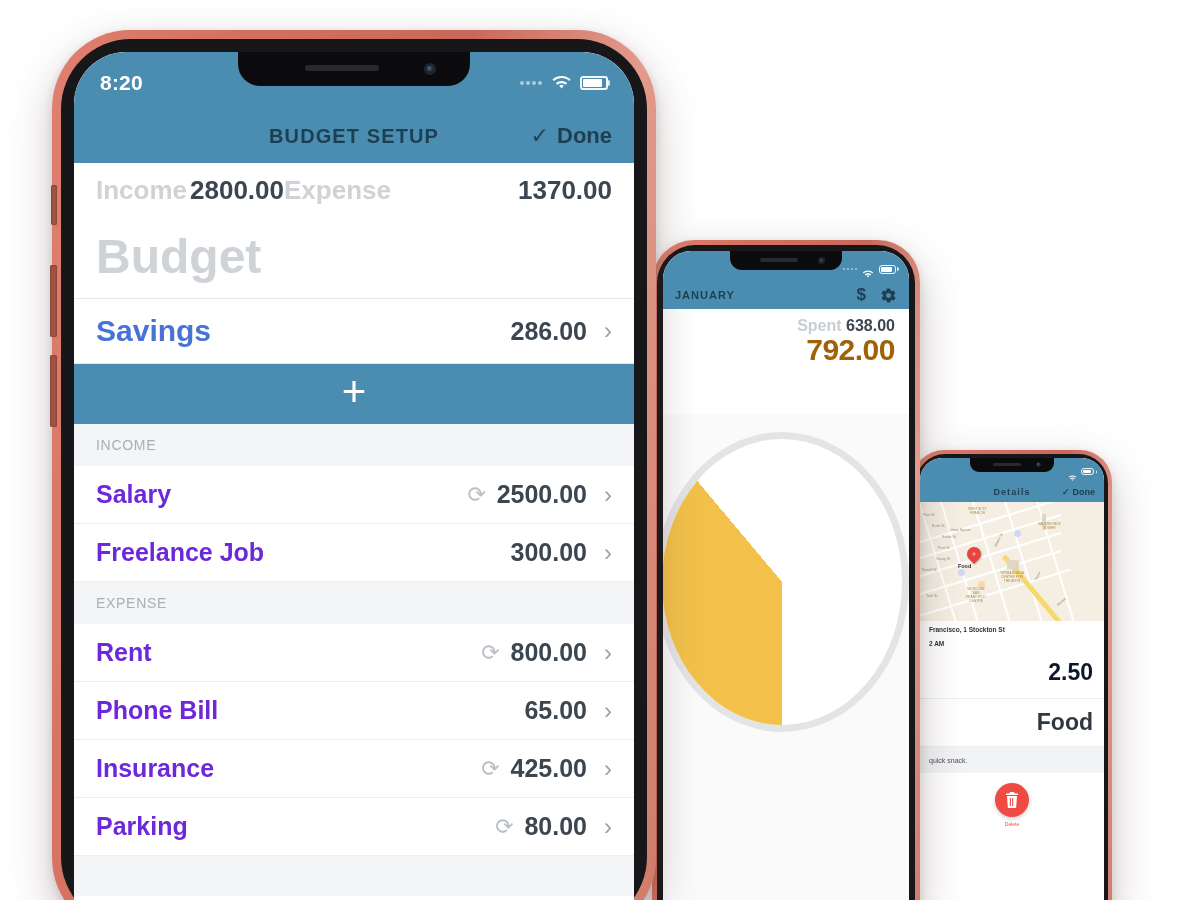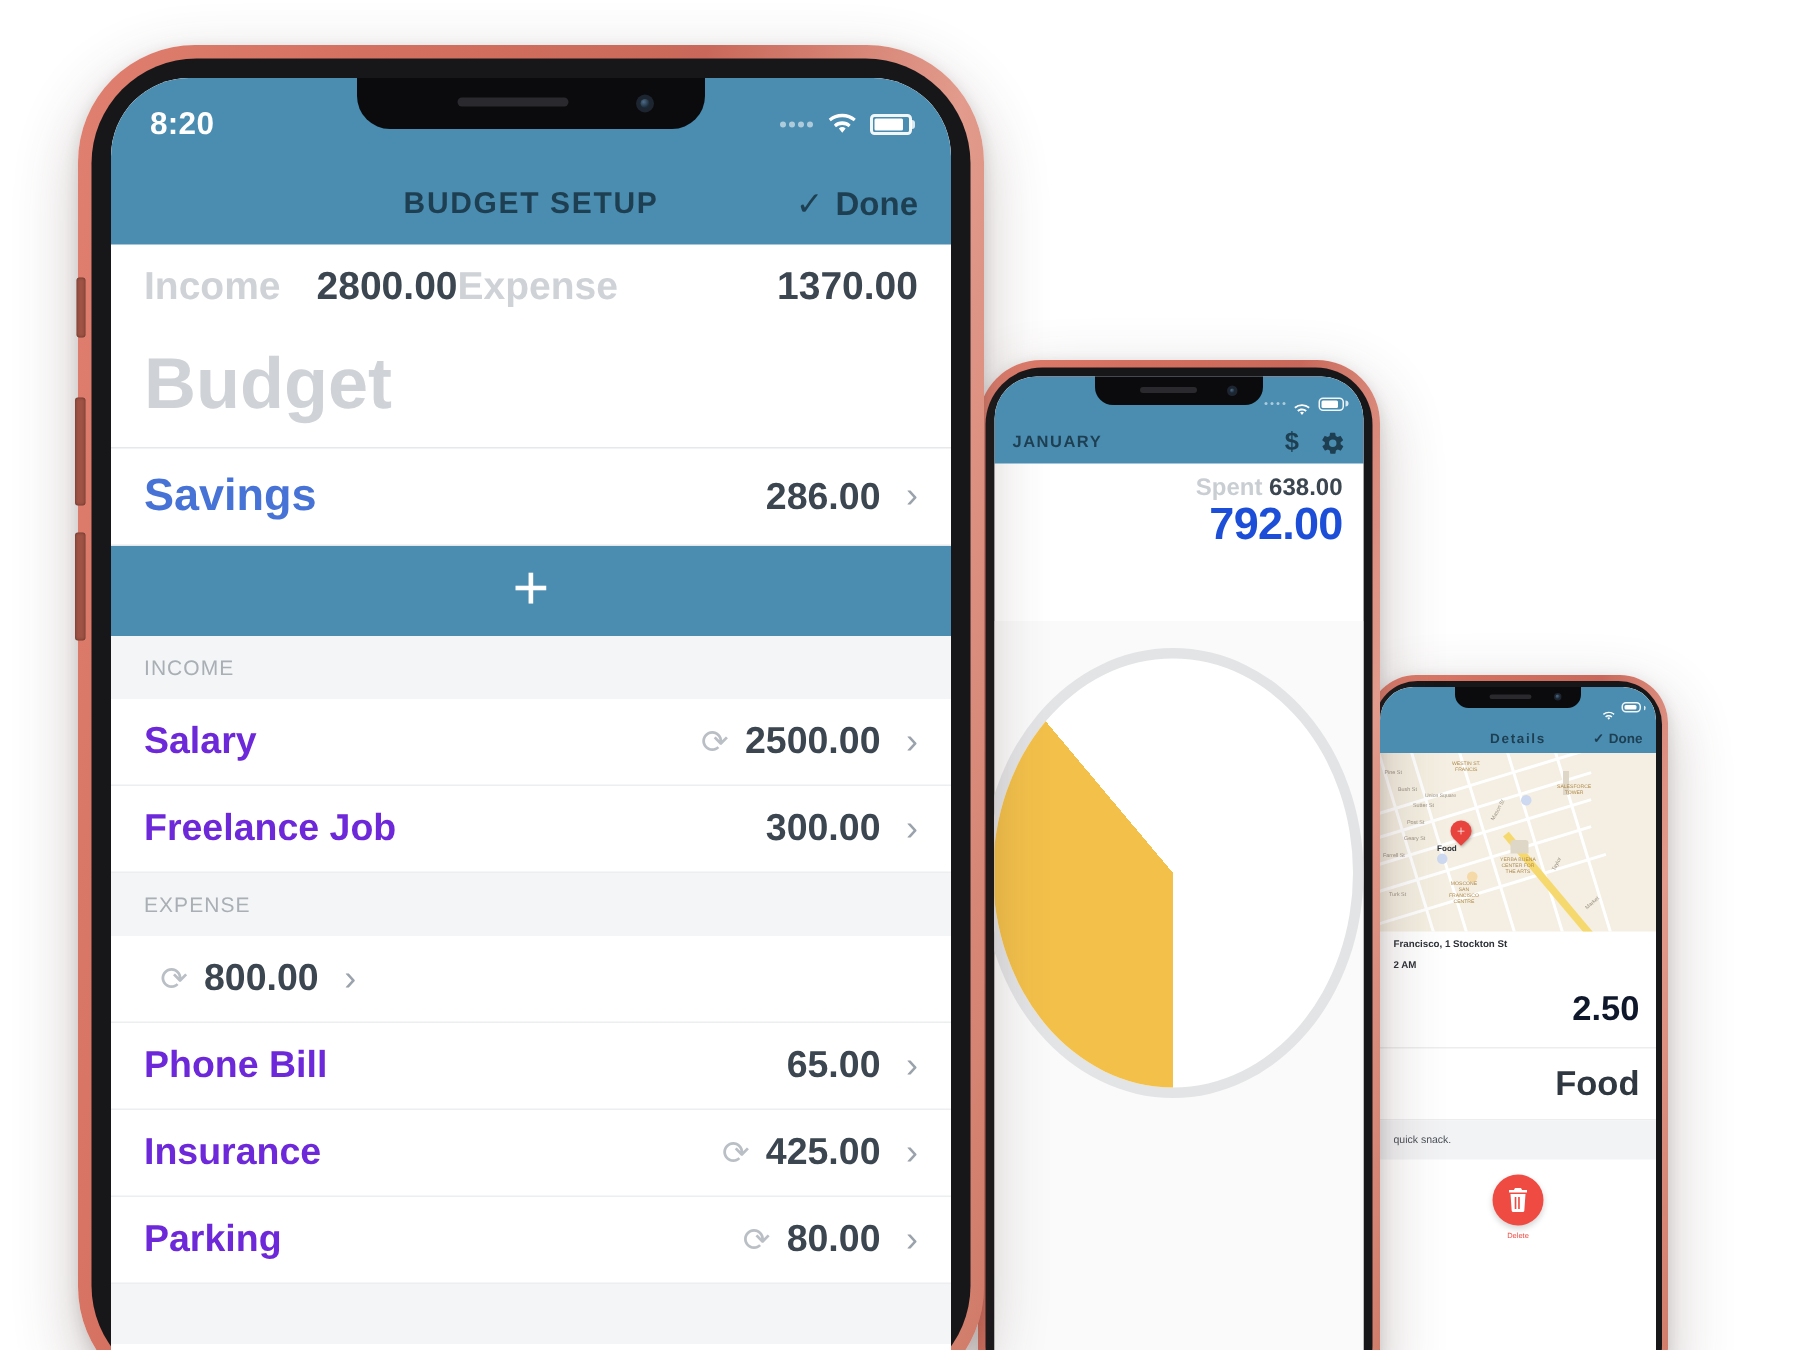--- a/index.html
+++ b/index.html
@@ -120,21 +120,21 @@
   #p2 .batt { width:17px; height:9px; margin-left:5px; border-width:1.5px; }
   #p2 .batt .cap { width:2px; height:4px; }
   .p2-header { position:absolute; left:0; right:0; top:0; height:58px; background:#4a8db0; z-index:10; border-radius:28px 28px 0 0;}
   .p2-nav { position:absolute; left:0; right:0; bottom:0; height:28px; padding:0 12px; display:flex; align-items:center; z-index:15;}
   .p2-nav .nav-left { font-size:11px; }
   .p2-nav .nav-right { gap:14px; }
   .p2-body { position:absolute; left:0; right:0; top:58px; bottom:0; background:#fff; }
   .p2-sum { padding:8px 14px 0 0; text-align:right; }
   .p2-spent { font-size:16px; font-weight:bold; color:#c9ced3; }
   .p2-spent b { color:#3c4650; }
-  .p2-total { font-size:30px; font-weight:bold; color:#1d4ed8; margin-top:-2px; letter-spacing:-.5px;}
+  .p2-total { font-size:30px; font-weight:bold; color:#a16207; margin-top:-2px; letter-spacing:-.5px;}
   .p2-chart-wrap { position:absolute; left:0; right:0; top:105px; bottom:0; background:#fafafa; display:flex; justify-content:center; }
   .donut { position:relative; width:300px; height:300px; margin-top:18px; margin-left:-8px; }
   .donut .ring { position:absolute; inset:0; border-radius:50%; border:7px solid #e3e4e6; background:#fff; }
   .donut .slice { position:absolute; inset:7px; border-radius:50%; background:conic-gradient(from 180deg, #f3c14a 0deg 140deg, transparent 140deg 360deg); }
 
   
   #p3 { left:912px; top:450px; width:200px; height:480px; }
   #p3 .frame-outer { border-radius: 32px; }
   #p3 .frame-bezel { inset: 4px; border-radius: 29px; }
   #p3 .screen { left:8px; top:8px; right:8px; bottom:-40px; border-radius:22px 22px 0 0; }
@@ -361,21 +361,21 @@
             <span class="chk">✓</span>
             <span>Done</span>
           </div>
         </div>
       </div>
 
       <div class="p1-body">
 
         <div class="sum-row sum-top">
           <span class="sum-lbl">Income</span>
-          <span class="sum-val-s" style="margin-left:24px;">2800.00</span>
+          <span class="sum-val-s" style="margin-left:3px;">2800.00</span>
           <span class="sum-lbl">Expense</span>
           <span class="sum-spacer"></span>
           <span class="sum-val-s">1370.00</span>
         </div>
 
         <div class="sum-row sum-main">
           <span class="sum-lbl">Budget</span>
           <span class="sum-spacer"></span>
         </div>
 
@@ -398,20 +398,21 @@
         </div>
         <div class="item-row">
           <span class="item-name">Freelance Job</span>
           <span class="item-rep"></span>
           <span class="item-val">300.00</span>
           <span class="chev">›</span>
         </div>
 
         <div class="sec-hdr">EXPENSE</div>
         <div class="item-row">
+          <span class="item-name">Rent</span>
           <span class="item-rep">⟳</span>
           <span class="item-val">800.00</span>
           <span class="chev">›</span>
         </div>
         <div class="item-row">
           <span class="item-name">Phone Bill</span>
           <span class="item-rep"></span>
           <span class="item-val">65.00</span>
           <span class="chev">›</span>
         </div>

